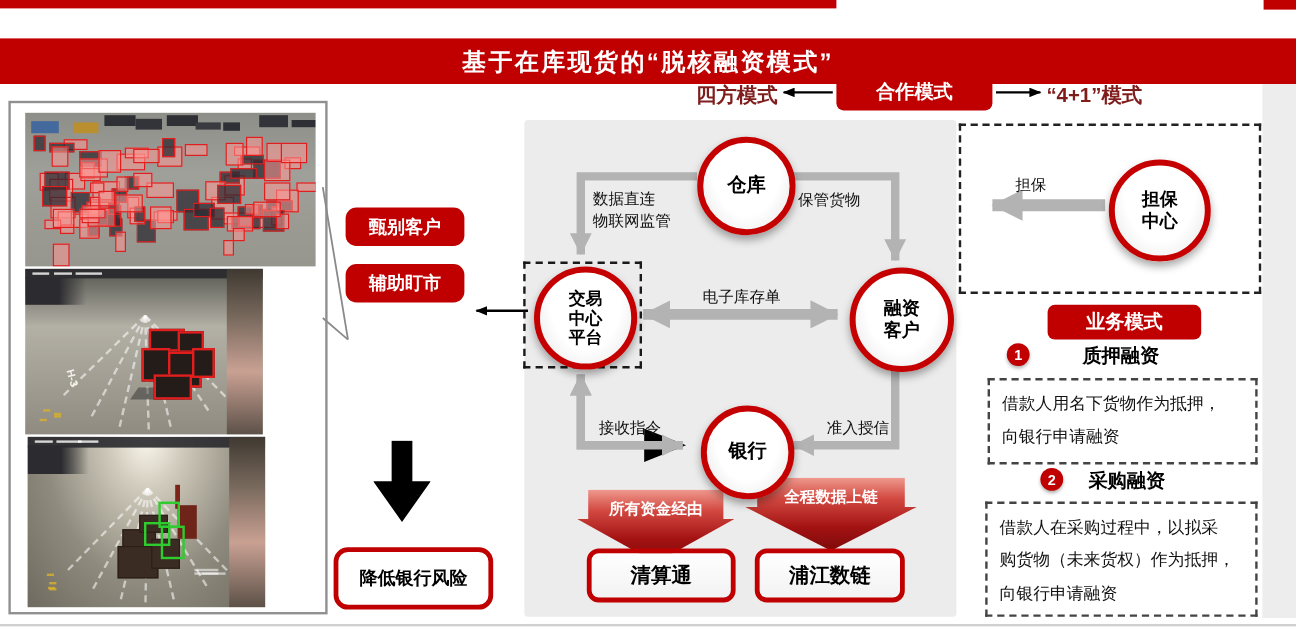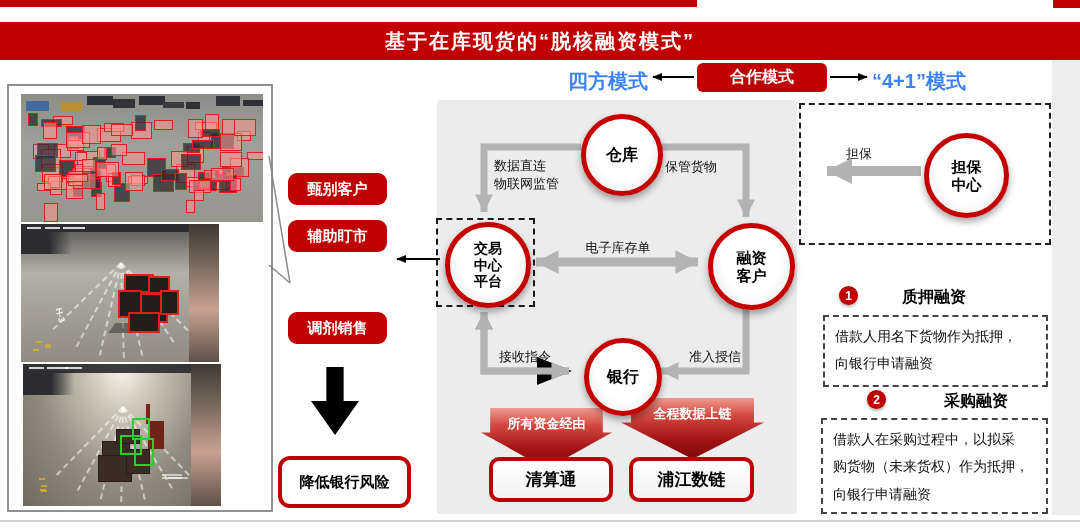--- a/index.html
+++ b/index.html
@@ -3,25 +3,25 @@
 <meta charset="utf-8">
 <style>
   html,body{margin:0;padding:0;background:#fff;}
   #slide{position:relative;width:1080px;height:528px;background:#fff;overflow:hidden;
          font-family:"Liberation Sans","DejaVu Sans",sans-serif;color:#111;}
   .abs{position:absolute;}
   .prew{white-space:pre-line;}
   
   .topstrip{left:0;top:0;width:697px;height:7px;background:#c00000;}
   .topcorner{left:1053px;top:0;width:27px;height:8px;background:#c00000;}
-  .banner{left:0;top:22px;width:1080px;height:38px;background:#c00000;display:flex;
+  .banner{left:0;top:32px;width:1080px;height:38px;background:#c00000;display:flex;
           align-items:center;justify-content:center;color:#fff;font-weight:bold;
           font-size:20px;letter-spacing:2px;}
   
-  .modetxt{top:68px;font-size:20px;font-weight:bold;color:#3b82f6;}
+  .modetxt{top:68px;font-size:17px;font-weight:bold;color:#7f1d1d;}
   .modecenter{left:697px;top:63px;width:130px;height:29px;background:#c00000;border-radius:6px;
           color:#fff;font-weight:bold;font-size:16px;display:flex;align-items:center;justify-content:center;}
   
   .callout{left:7px;top:84px;width:262px;height:424px;border:2px solid #909090;background:#fff;}
   .photo{position:absolute;overflow:hidden;background:#9a9a94;}
   .cap{left:288px;width:99px;height:32px;background:#c00000;color:#fff;font-weight:bold;
        font-size:15px;border-radius:9px;display:flex;align-items:center;justify-content:center;}
   .blackdown{left:311px;top:367px;width:48px;height:68px;background:#000;
        clip-path:polygon(32% 0,68% 0,68% 50%,100% 50%,50% 100%,0 50%,32% 50%);}
   .riskbox{left:278px;top:456px;width:125px;height:44px;background:#fff;border:4px solid #c00000;
@@ -265,21 +265,20 @@
         <div class="dk" style="left:70.21816604222086%;top:77.35833580296409%;width:10%;height:2px;background:rgba(255,255,255,0.55);"></div>
         <div class="dk" style="left:7.874601043702383%;top:80.50368980714292%;width:6px;height:2px;background:rgba(216,177,42,0.8);"></div>
         <div class="dk" style="left:8.595490542517737%;top:87.6914577147418%;width:6px;height:2px;background:rgba(216,177,42,0.8);"></div>
         <div class="dk" style="left:9.2748430544859%;top:85.14466009342328%;width:6px;height:2px;background:rgba(216,177,42,0.8);"></div>
         <div class="dk" style="left:9.251825137646787%;top:88.91010611546696%;width:6px;height:2px;background:rgba(216,177,42,0.8);"></div>
       </div>
   </div>
 
   <div class="abs cap" style="top:173px;">甄别客户</div>
   <div class="abs cap" style="top:220px;">辅助盯市</div>
-  <div class="abs cap" style="top:312px;">调剂销售</div>
 
   <div class="abs blackdown"></div>
   <div class="abs riskbox">降低银行风险</div>
 
   <div class="abs circle prew" style="left:581px;top:114px;width:72px;height:72px;font-size:16px;">仓库</div>
   <div class="abs dashrect" style="left:436px;top:218px;width:95px;height:85px;"></div>
   <div class="abs circle prew" style="left:445px;top:222px;width:76px;height:76px;font-size:14px;">交易
 中心
 平台</div>
   <div class="abs circle prew" style="left:708px;top:223px;width:77px;height:77px;font-size:15px;">融资
@@ -296,24 +295,25 @@
   <div class="abs ribbon" style="left:481px;top:408px;width:131px;height:61px;">所有资金经由</div>
   <div class="abs ribbon" style="left:621px;top:398px;width:143px;height:61px;">全程数据上链</div>
   <div class="abs prodbox" style="left:489px;top:457px;">清算通</div>
   <div class="abs prodbox" style="left:629px;top:457px;width:125px;">浦江数链</div>
 
   <div class="abs guarbox"></div>
   <div class="abs elabel" style="left:846px;top:145px;z-index:5;">担保</div>
   <div class="abs circle prew" style="left:924px;top:133px;width:75px;height:75px;font-size:15px;">担保
 中心</div>
 
+  <div class="abs bizheader">业务模式</div>
   <div class="abs numcirc" style="left:839px;top:286px;">1</div>
   <div class="abs biztitle" style="left:902px;top:287px;">质押融资</div>
   <div class="abs bizdesc prew" style="left:823px;top:315px;width:225px;height:72px;">借款人用名下货物作为抵押，
 向银行申请融资</div>
   <div class="abs numcirc" style="left:867px;top:390px;">2</div>
-  <div class="abs biztitle" style="left:944px;top:391px;">采购融资</div>
+  <div class="abs biztitle" style="left:907px;top:391px;">采购融资</div>
   <div class="abs bizdesc prew" style="left:821px;top:418px;width:227px;height:96px;">借款人在采购过程中，以拟采
 购货物（未来货权）作为抵押，
 向银行申请融资</div>
 
   <div class="abs bottomline"></div>
 </div>
 
 </body></html>

